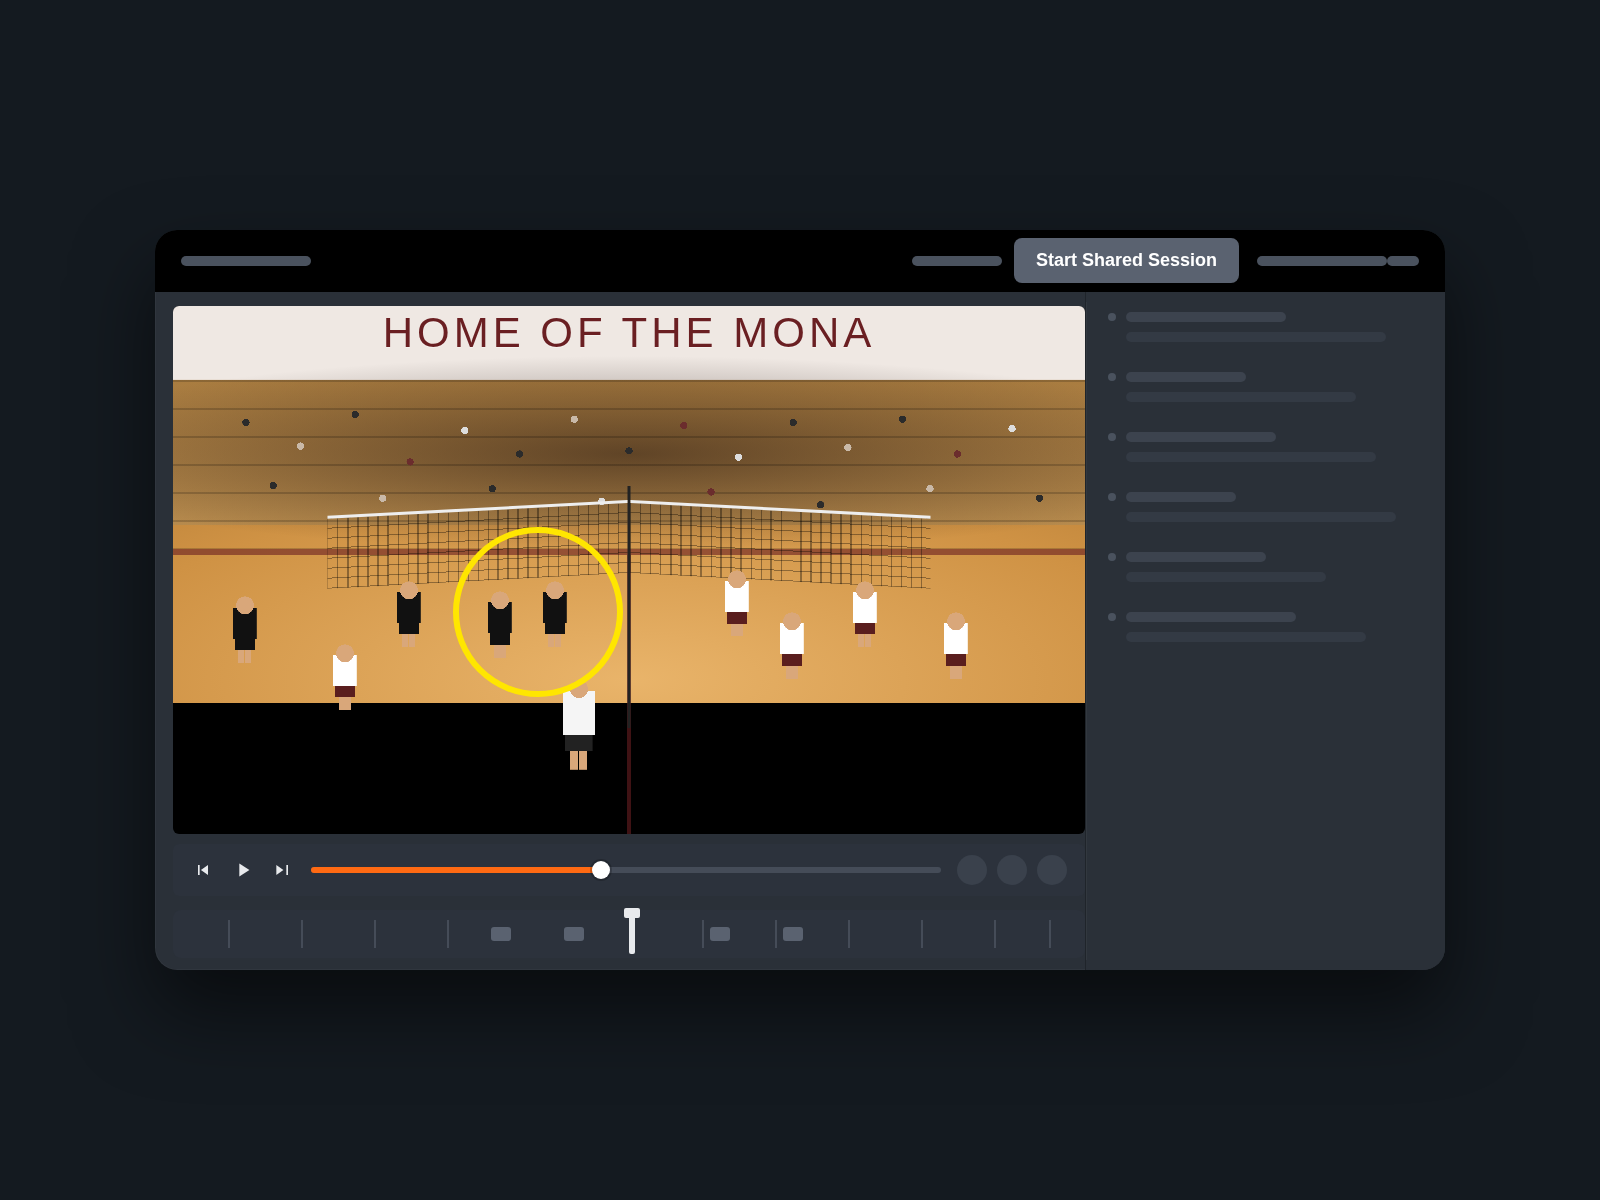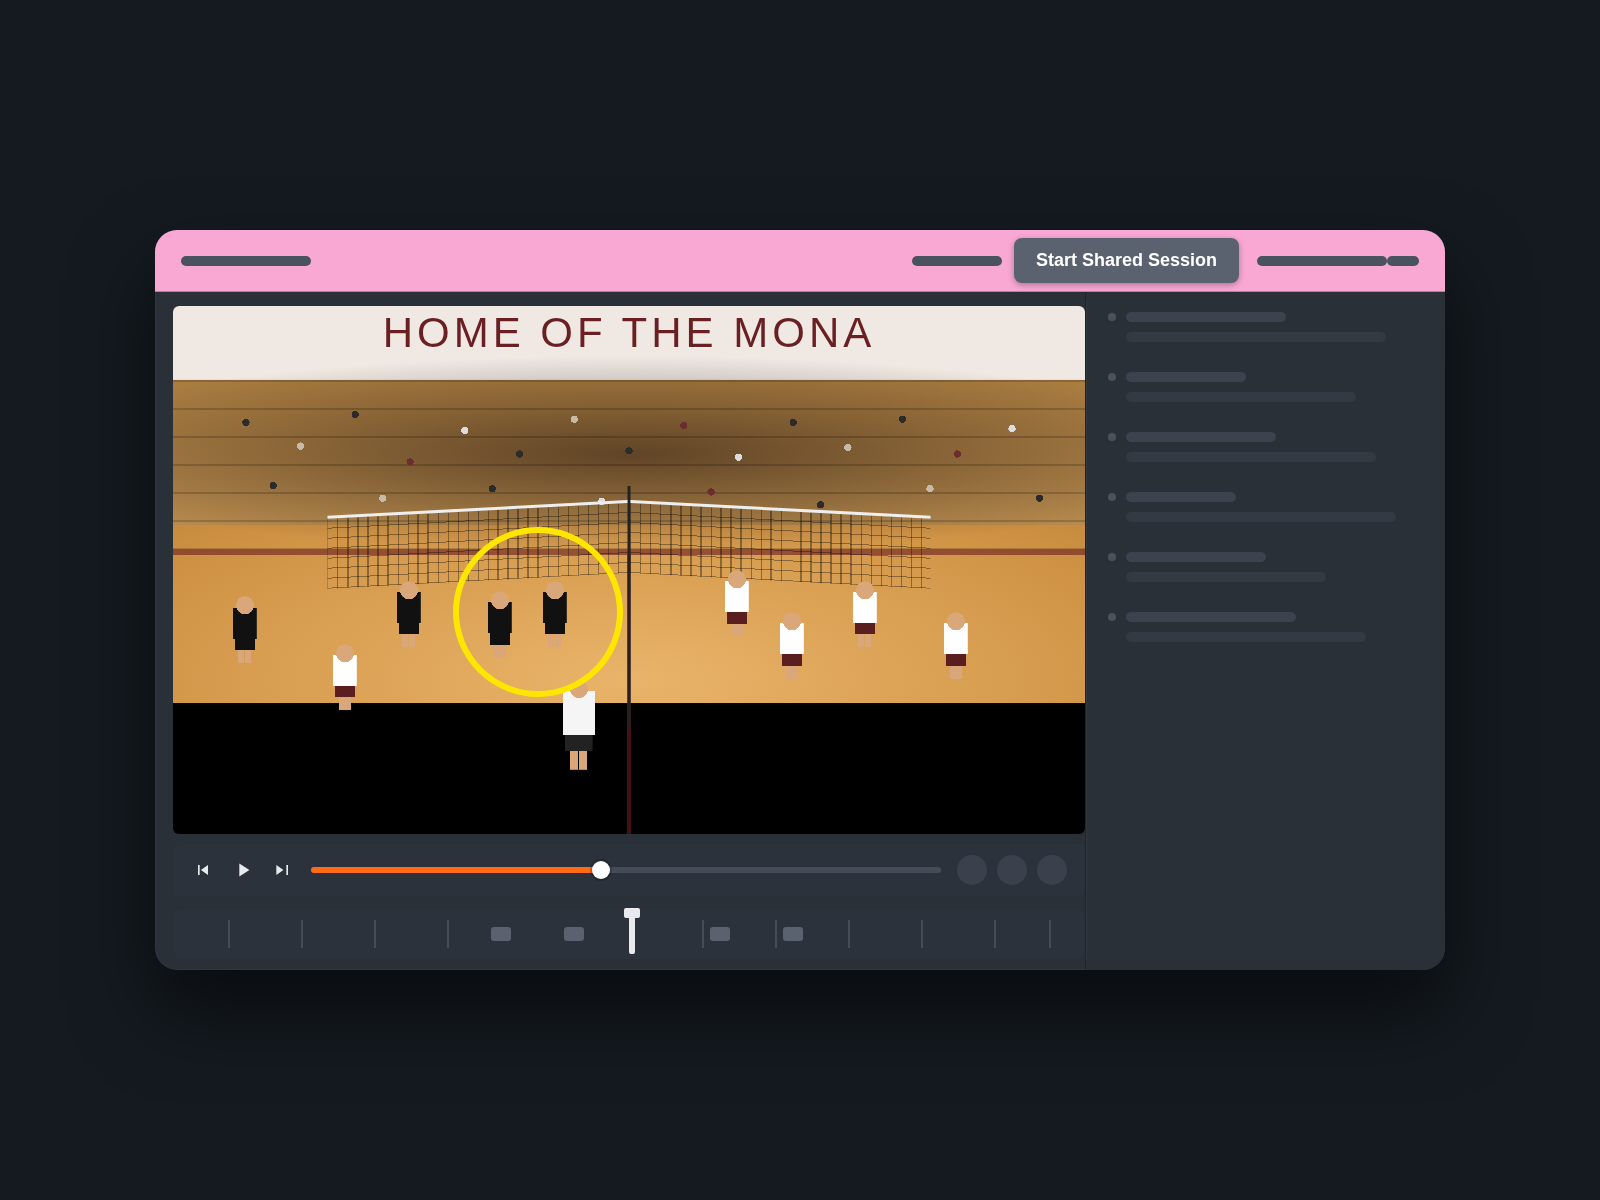--- a/index.html
+++ b/index.html
@@ -19,21 +19,21 @@
     box-shadow: 0 40px 80px rgba(0,0,0,0.55), 0 0 0 1px rgba(255,255,255,0.03) inset;
     display: flex;
     flex-direction: column;
     overflow: hidden;
     position: relative;
   }
 
   
   .header-bar {
     height: 62px;
-    background: #f9a8d4;
+    background: #000000;
     display: flex; align-items: center;
     padding: 0 26px;
     border-bottom: 1px solid rgba(0,0,0,0.25);
   }
   .ph { background: #4a525e; border-radius: 6px; }
   .ph.small { height: 10px; }
   .header-left-ph { width: 130px; height: 10px; }
   .header-spacer { flex: 1; }
   .header-mid-ph { width: 90px; height: 10px; margin-right: 12px; }
   .start-session-btn {

